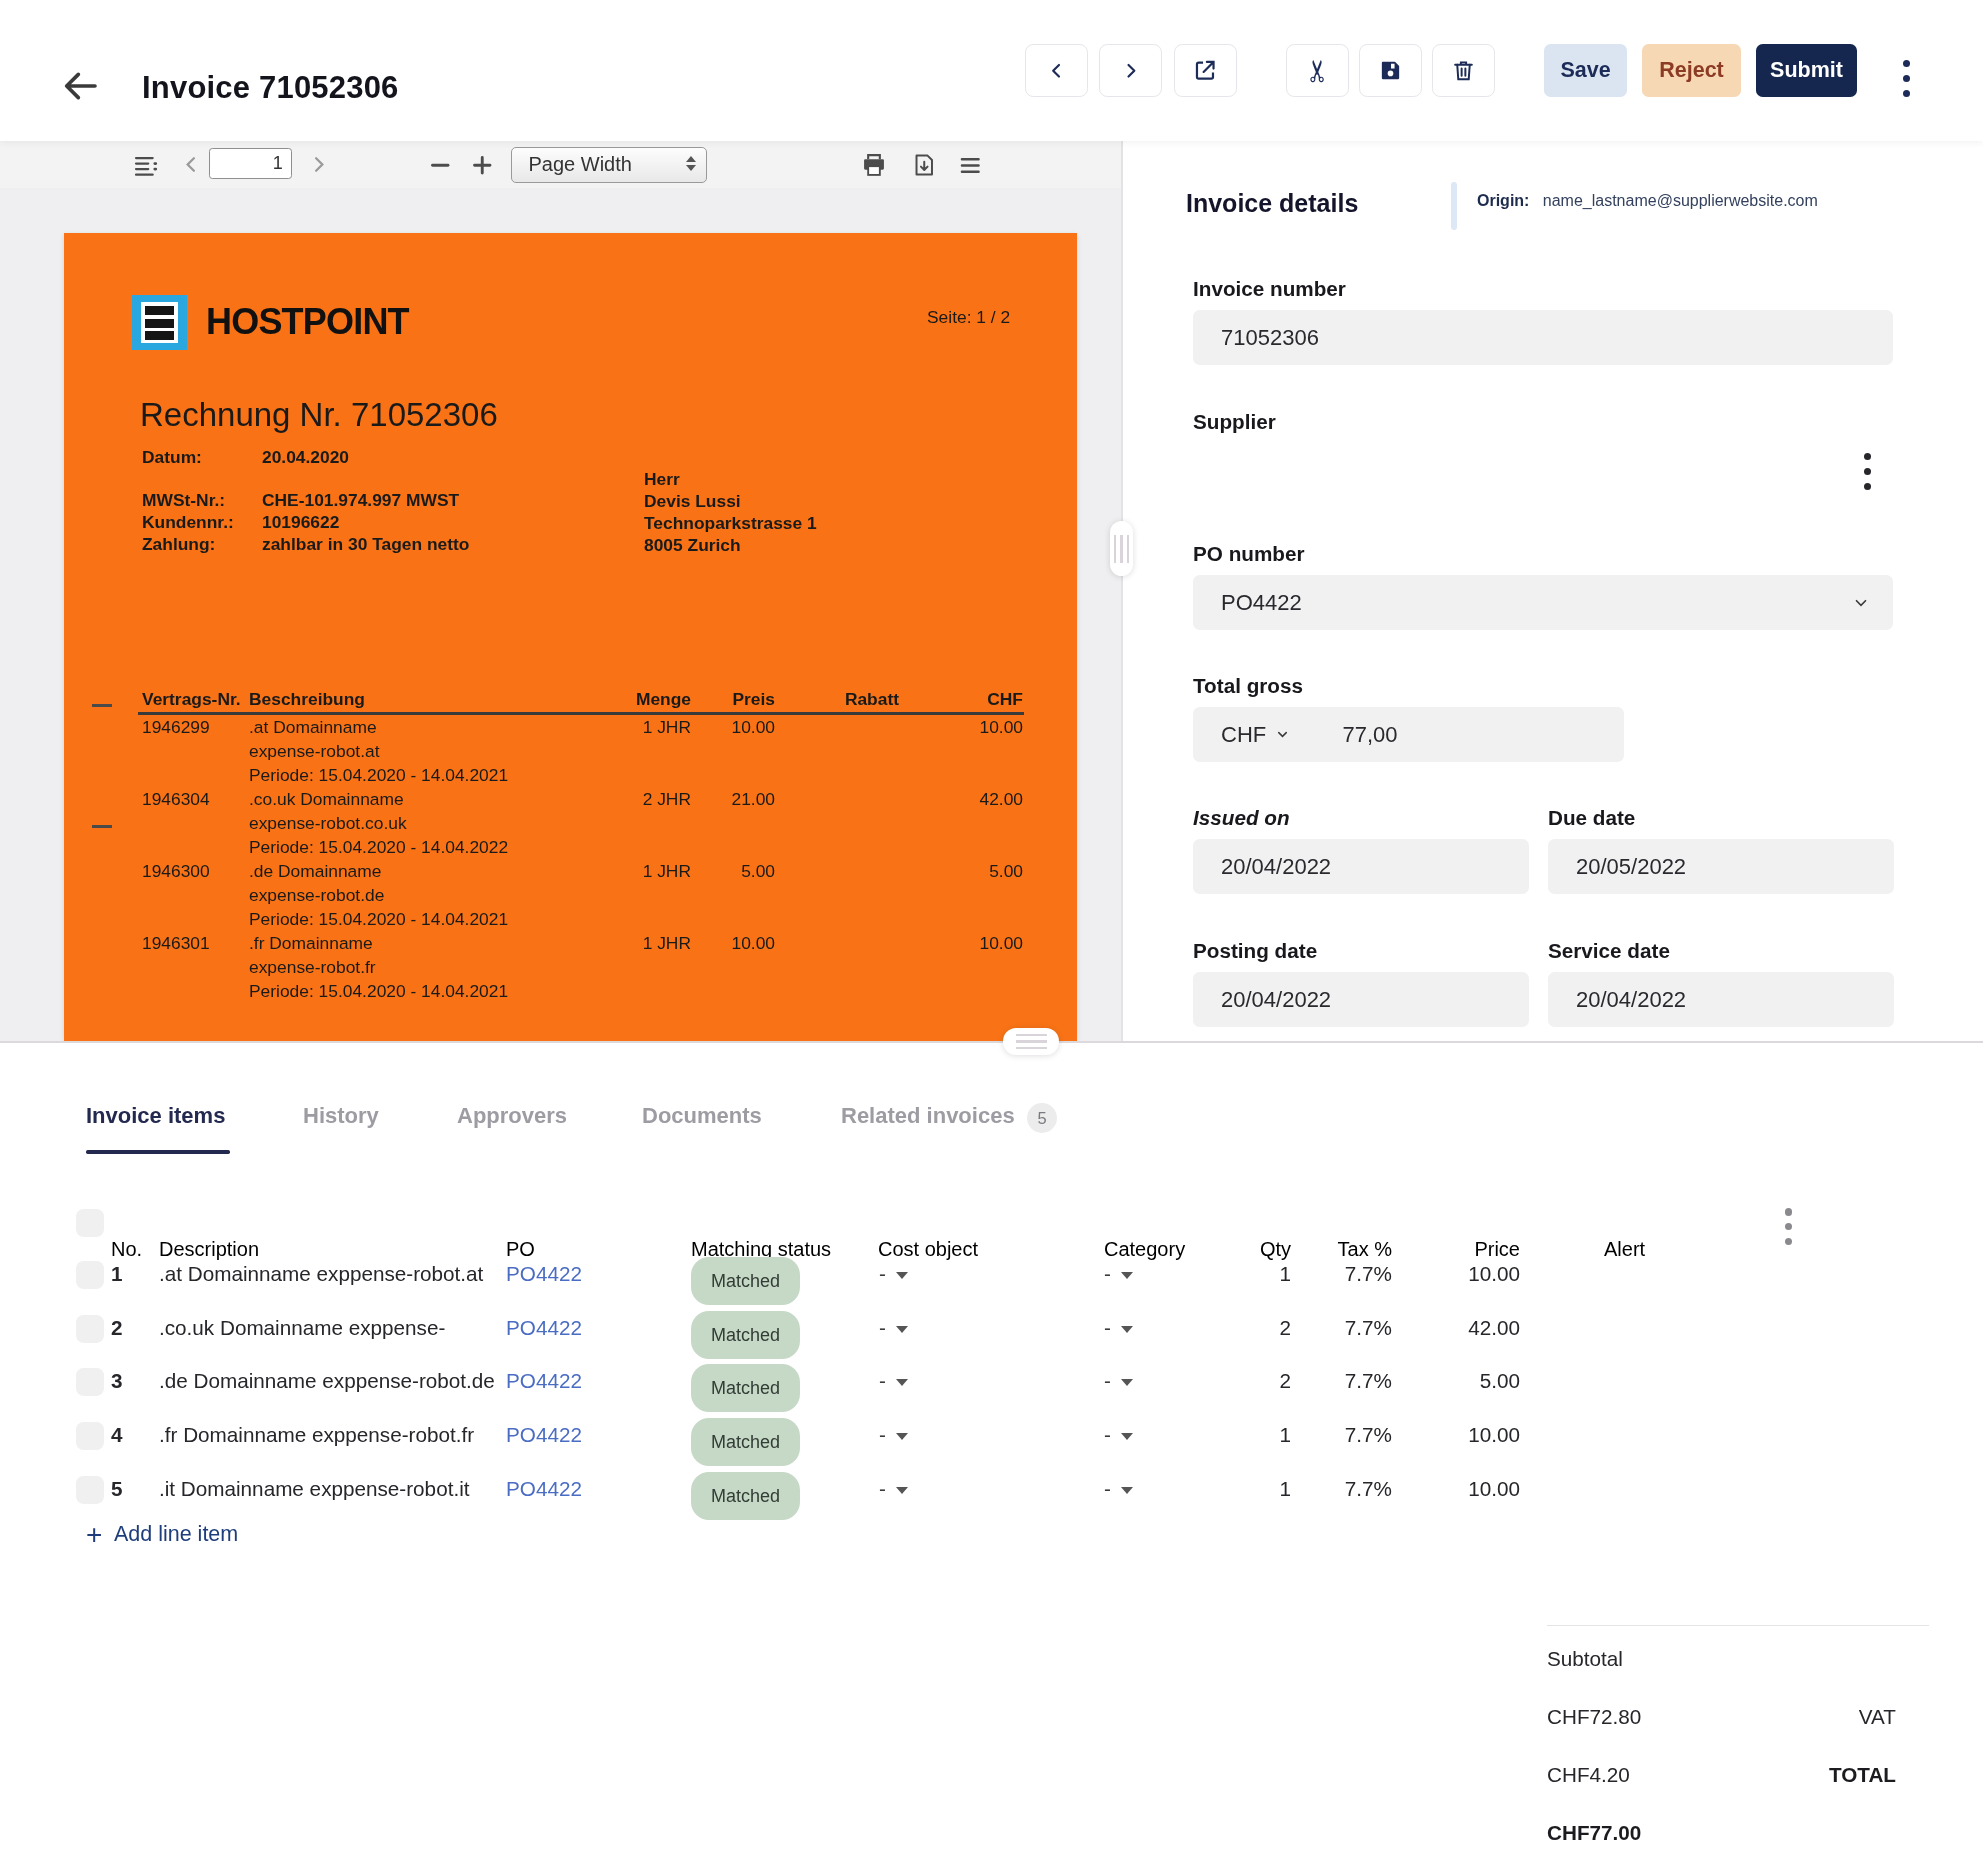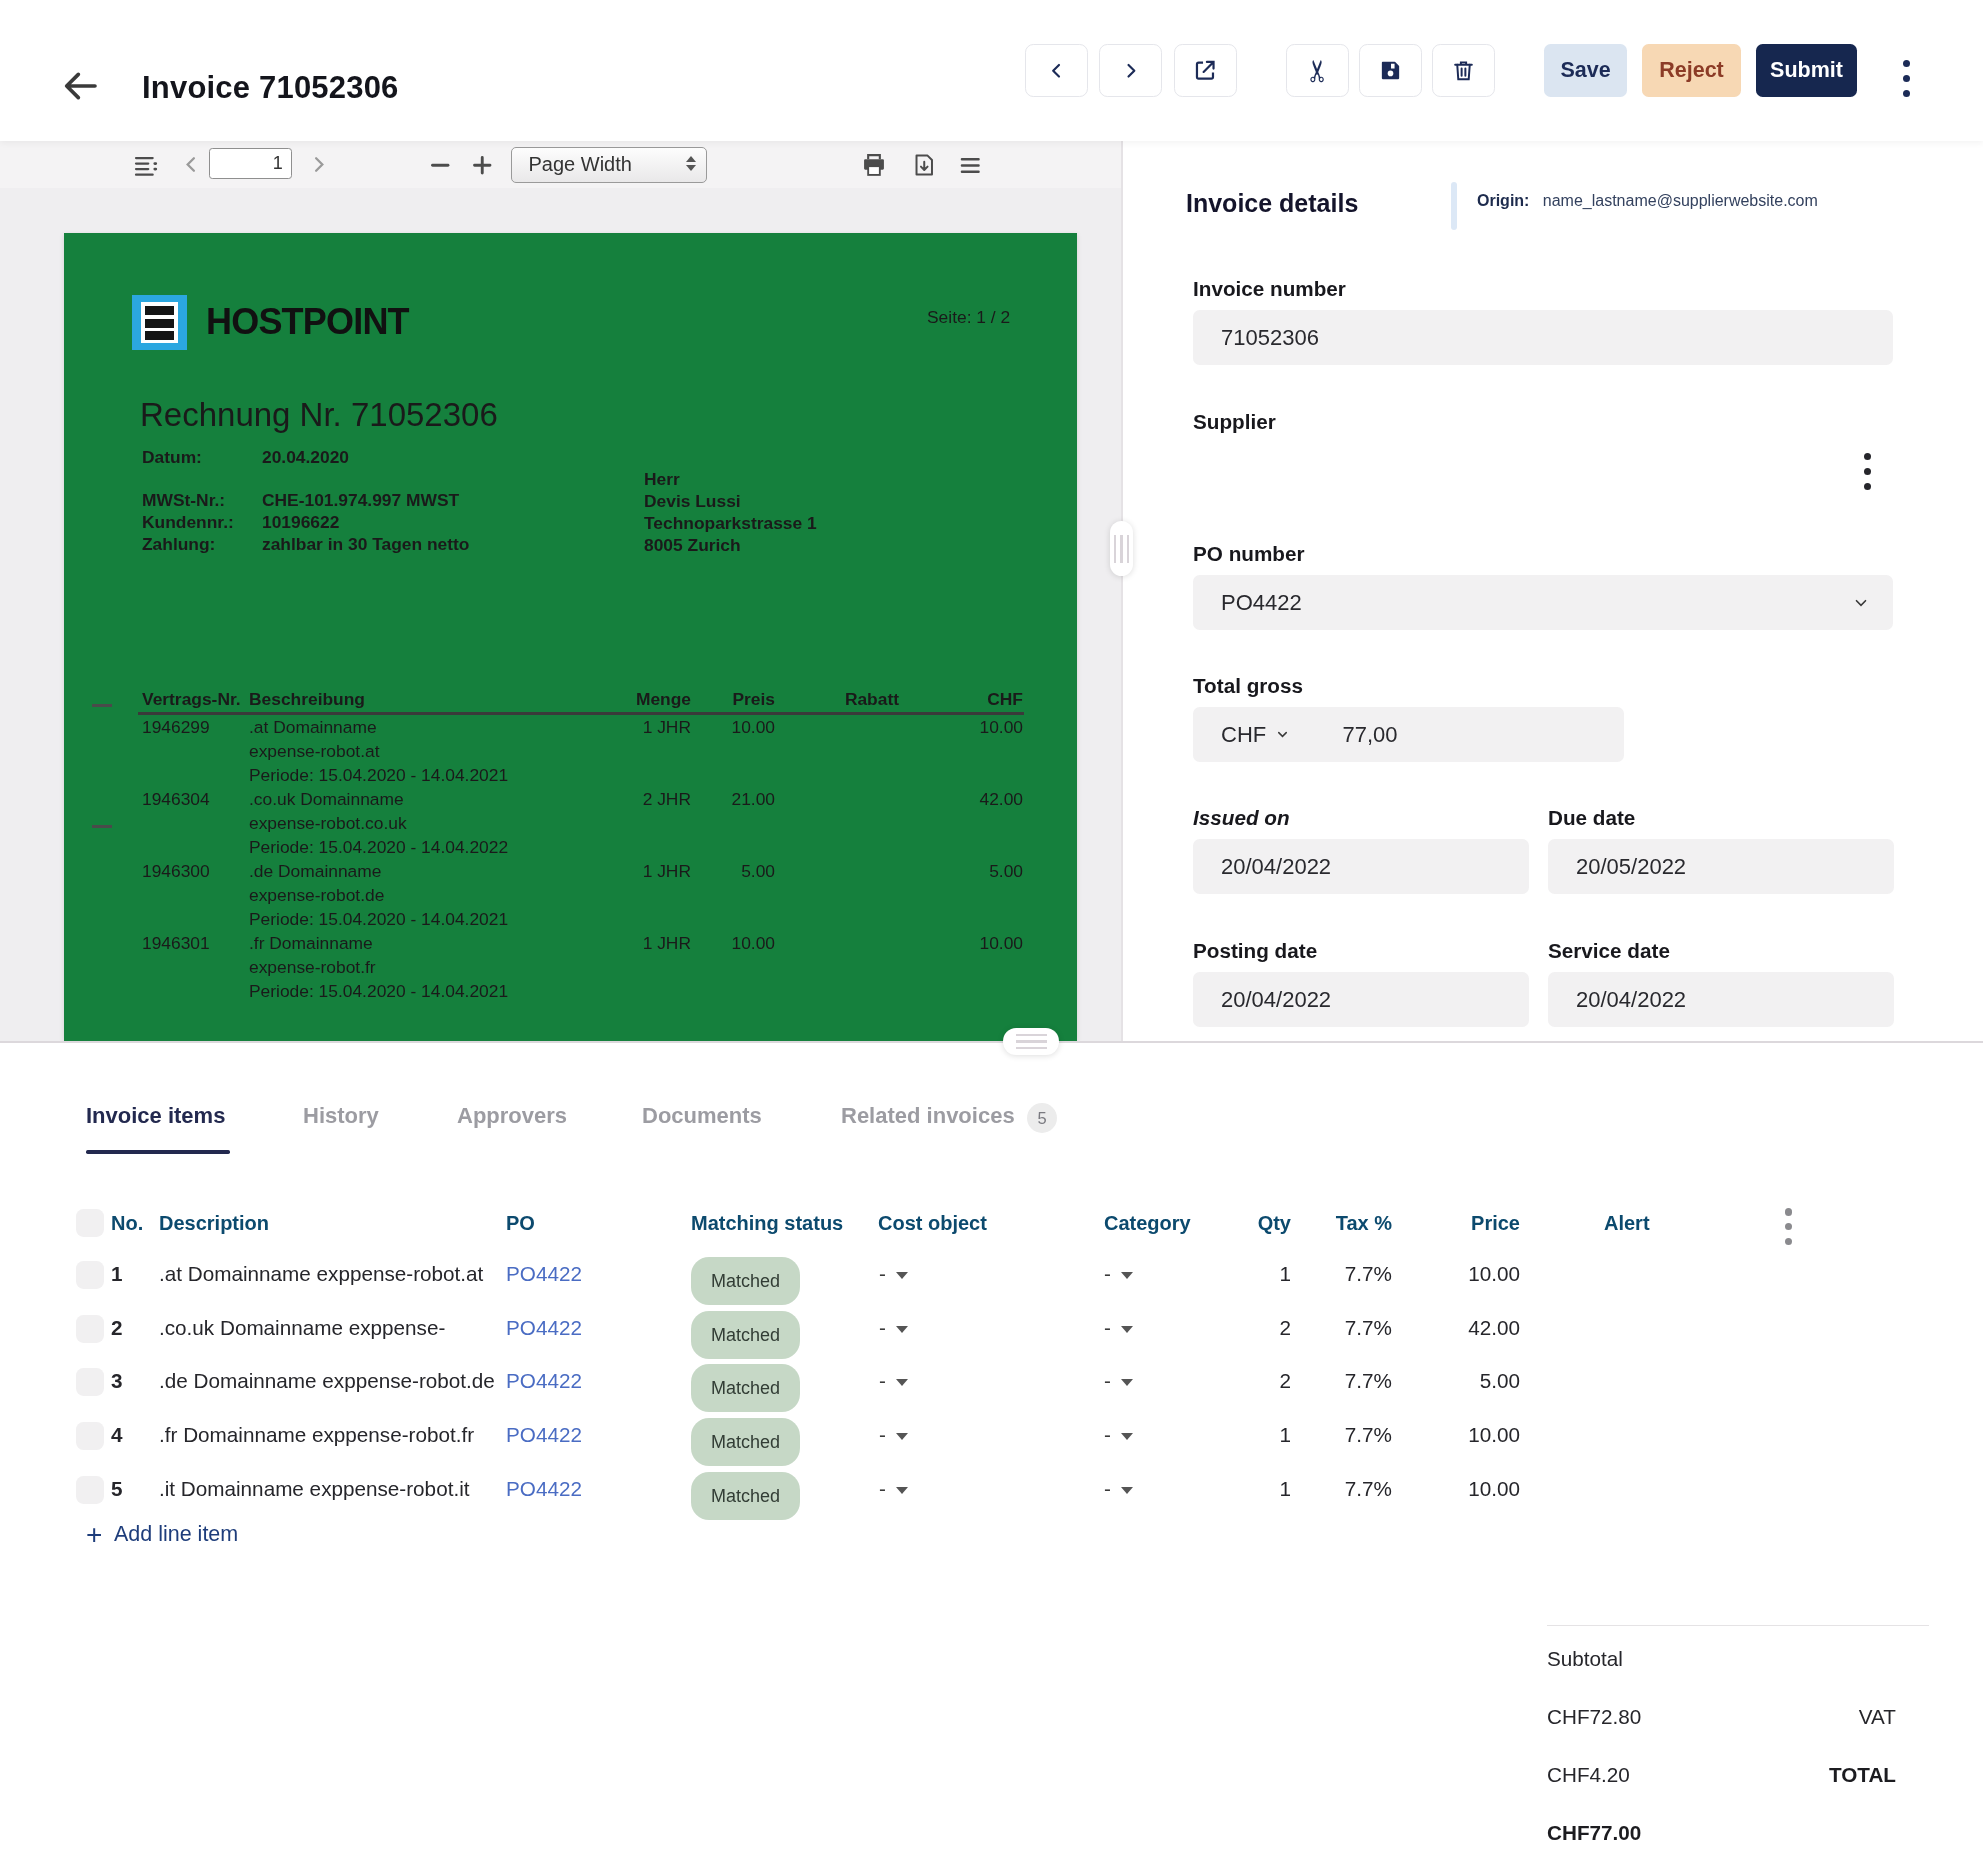--- a/index.html
+++ b/index.html
@@ -34,21 +34,21 @@
               box-sizing:border-box;font-family:"Liberation Sans",sans-serif;color:#333;}
   #zoom-select{position:absolute;left:511px;top:5.8px;width:196px;height:36px;border:0.8px solid #9a9a9a;
                border-radius:5px;background:linear-gradient(#fdfdfd,#e9e8e9);display:flex;
                align-items:center;padding-left:16.5px;box-sizing:border-box;font-size:20px;color:#333;cursor:pointer;}
   .updown{position:absolute;right:10px;top:8.3px;display:flex;flex-direction:column;gap:3.3px;}
   .updown i{width:0;height:0;border-left:5.8px solid transparent;border-right:5.8px solid transparent;}
   .updown i.up{border-bottom:6.6px solid #555;}
   .updown i.dn{border-top:6.6px solid #555;}
 
   
-  #doc-page{position:absolute;left:64px;top:45px;width:1013px;height:808px;background:#15803d;
+  #doc-page{position:absolute;left:64px;top:45px;width:1013px;height:808px;background:#f97316;
             box-shadow:0 0.8px 5px rgba(0,0,0,.12);color:#1a1a1a;}
   .doc-logo{position:absolute;left:68px;top:62px;width:55px;height:55px;background:var(--brand_blue,#2ba7e0);}
   .doc-logo .inner{position:absolute;left:9px;top:7.4px;right:9px;bottom:7.4px;background:#fff;}
   .doc-logo .inner i{position:absolute;left:4.1px;right:4.1px;height:9px;background:#151515;}
   .doc-brand{position:absolute;left:142px;top:68px;font-size:36px;font-weight:700;letter-spacing:-0.8px;color:#111;}
   .doc-small{font-size:17.4px;}
   .doc-b{font-weight:700;}
   .fold-dash{position:absolute;left:28px;width:20px;height:2.5px;background:#4a4a4a;}
   .doc-th{position:absolute;font-size:17.4px;font-weight:700;}
   .doc-cell{position:absolute;font-size:17.4px;}
@@ -75,21 +75,21 @@
   #handle-h{left:1003px;top:1028px;width:56px;height:27px;flex-direction:column;}
   #handle-h i{width:31px;height:2.5px;background:#d9d4d9;}
 
   
   #bottom{position:absolute;left:0;top:1043px;width:1984px;height:810px;background:#fff;}
   .tab{position:absolute;top:60px;font-size:22px;font-weight:600;color:var(--tab_inactive,#9c9ca2);cursor:pointer;}
   .tab.active{color:var(--tab_active,#23294f);font-weight:700;}
   .tab-underline{position:absolute;left:86px;top:107px;width:144px;height:4.1px;background:var(--tab_active,#23294f);border-radius:1.7px;}
   .tab-badge{position:absolute;left:1027px;top:60px;width:30px;height:30px;border-radius:50%;background:#ececec;
              color:#7a7a80;font-size:16.5px;display:flex;align-items:center;justify-content:center;}
-  .it-head{position:absolute;font-size:20px;font-weight:700;color:#0c4a6e;}
+  .it-head{position:absolute;font-size:20px;font-weight:400;color:#000000;margin-top:26px;}
   .item-row{position:absolute;left:0;width:1984px;height:53px;}
   .cbx{position:absolute;left:76px;top:0;width:28px;height:28px;background:#f1f0f1;border-radius:7.4px;cursor:pointer;}
   .cell{position:absolute;font-size:20.7px;color:#26262b;white-space:nowrap;}
   .cell.num{font-weight:700;}
   .po-link{color:var(--link_blue,#4a6cc3);cursor:pointer;}
   .pill{position:absolute;left:691px;height:48px;border-radius:18px;background:var(--matched_bg,#c6d8c6);
         color:var(--matched_text,#323d35);font-size:18px;display:flex;align-items:center;padding:0 20px;}
   .dd-dash{position:absolute;font-size:20.7px;color:#3a3a3a;display:flex;align-items:center;gap:10px;cursor:pointer;}
   .dd-dash i{width:0;height:0;border-left:6.6px solid transparent;border-right:6.6px solid transparent;border-top:7.4px solid #555;margin-top:3.3px;}
   .addline{position:absolute;left:86px;top:479px;display:flex;align-items:center;gap:11.6px;

